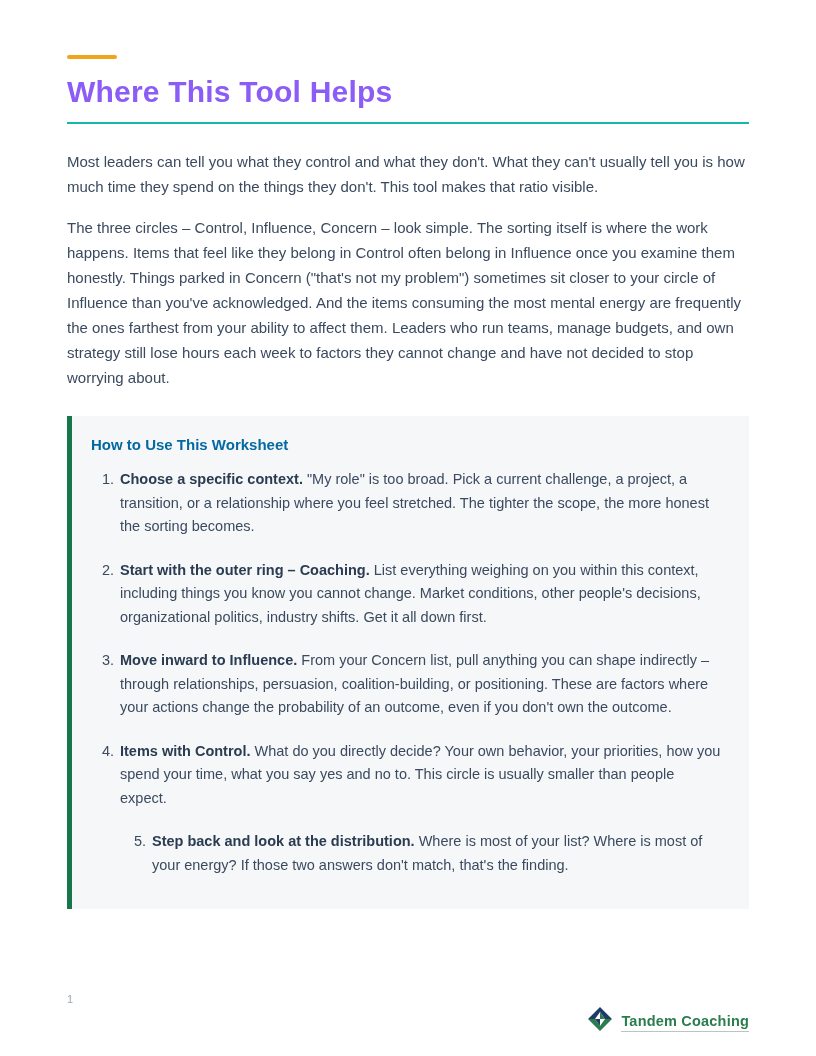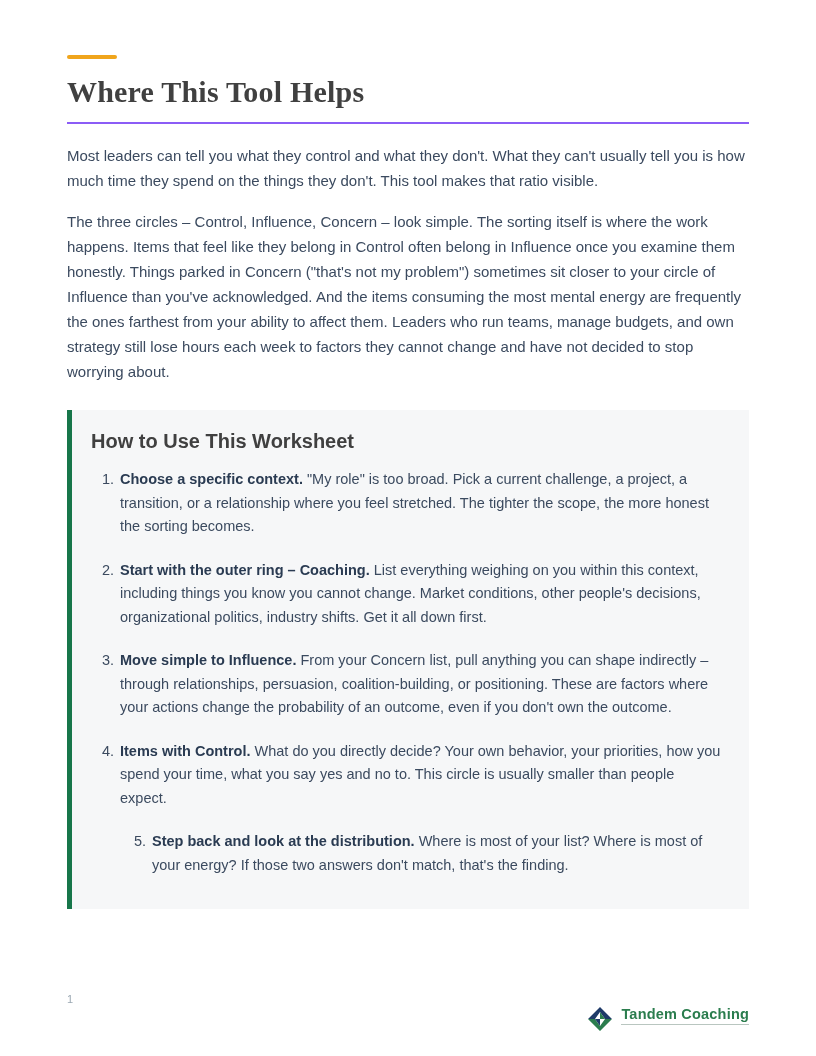--- a/index.html
+++ b/index.html
@@ -13,47 +13,47 @@
     overflow: hidden;
   }
   .content { padding: 55px 67px 0 67px; }
 
   .accent-bar {
     width: 50px; height: 4px;
     background: #f0a51c;
     border-radius: 2px;
   }
   h1.page-title {
-    font-family: Liberation Serif, serif;
+    font-family: Liberation Sans, sans-serif;
     font-weight: 700;
     font-size: 30px;
     letter-spacing: 0.2px;
-    color: #404040;
+    color: #8b5cf6;
     margin: 16px 0 0 0;
     padding-bottom: 13px;
-    border-bottom: 2px solid #8b5cf6;
+    border-bottom: 2px solid #14b8a6;
   }
   .body-copy p {
     font-size: 15px;
     line-height: 25px;
     margin: 0 0 16px 0;
     color: #3b4a5f;
   }
-  .body-copy p:first-child { margin-top: 19px; }
+  .body-copy p:first-child { margin-top: 25px; }
 
   .callout {
     margin-top: 26px;
     background: #f6f7f8;
     border-left: 5px solid #17764a;
     padding: 20px 26px 32px 19px;
   }
   .callout-heading {
-    font-size: 20px;
+    font-size: 15px;
     font-weight: 700;
-    color: #404040;
+    color: #0369a1;
     margin: 0;
   }
   .callout ol {
     margin: 15px 0 0 0;
     padding-left: 27px;
   }
   .callout ol li {
     font-size: 14.5px;
     line-height: 23.5px;
     margin-bottom: 20px;
@@ -71,21 +71,21 @@
     display: flex;
     align-items: center;
     justify-content: space-between;
   }
   .page-number {
     font-size: 11px;
     color: #9aa8b2;
   }
   .logo {
     display: flex;
-    align-items: flex-start;
+    align-items: flex-end;
     gap: 8px;
     text-decoration: none;
     margin-top: 40px;
   }
   .logo-text {
     font-size: 14.5px;
     font-weight: 700;
     color: #2b7d4e;
     letter-spacing: 0.2px;
     padding-bottom: 2px;
@@ -111,21 +111,21 @@
     <ol>
       <li>
         <strong>Choose a specific context.</strong>
         <span>"My role" is too broad. Pick a current challenge, a project, a transition, or a relationship where you feel stretched. The tighter the scope, the more honest the sorting becomes.</span>
       </li>
       <li>
         <strong>Start with the outer ring – Coaching.</strong>
         <span>List everything weighing on you within this context, including things you know you cannot change. Market conditions, other people's decisions, organizational politics, industry shifts. Get it all down first.</span>
       </li>
       <li>
-        <strong>Move simple to Influence.</strong>
+        <strong>Move inward to Influence.</strong>
         <span>From your Concern list, pull anything you can shape indirectly – through relationships, persuasion, coalition-building, or positioning. These are factors where your actions change the probability of an outcome, even if you don't own the outcome.</span>
       </li>
       <li>
         <strong>Items with Control.</strong>
         <span>What do you directly decide? Your own behavior, your priorities, how you spend your time, what you say yes and no to. This circle is usually smaller than people expect.</span>
       </li>
       <li>
         <strong>Step back and look at the distribution.</strong>
         <span>Where is most of your list? Where is most of your energy? If those two answers don't match, that's the finding.</span>
       </li>

